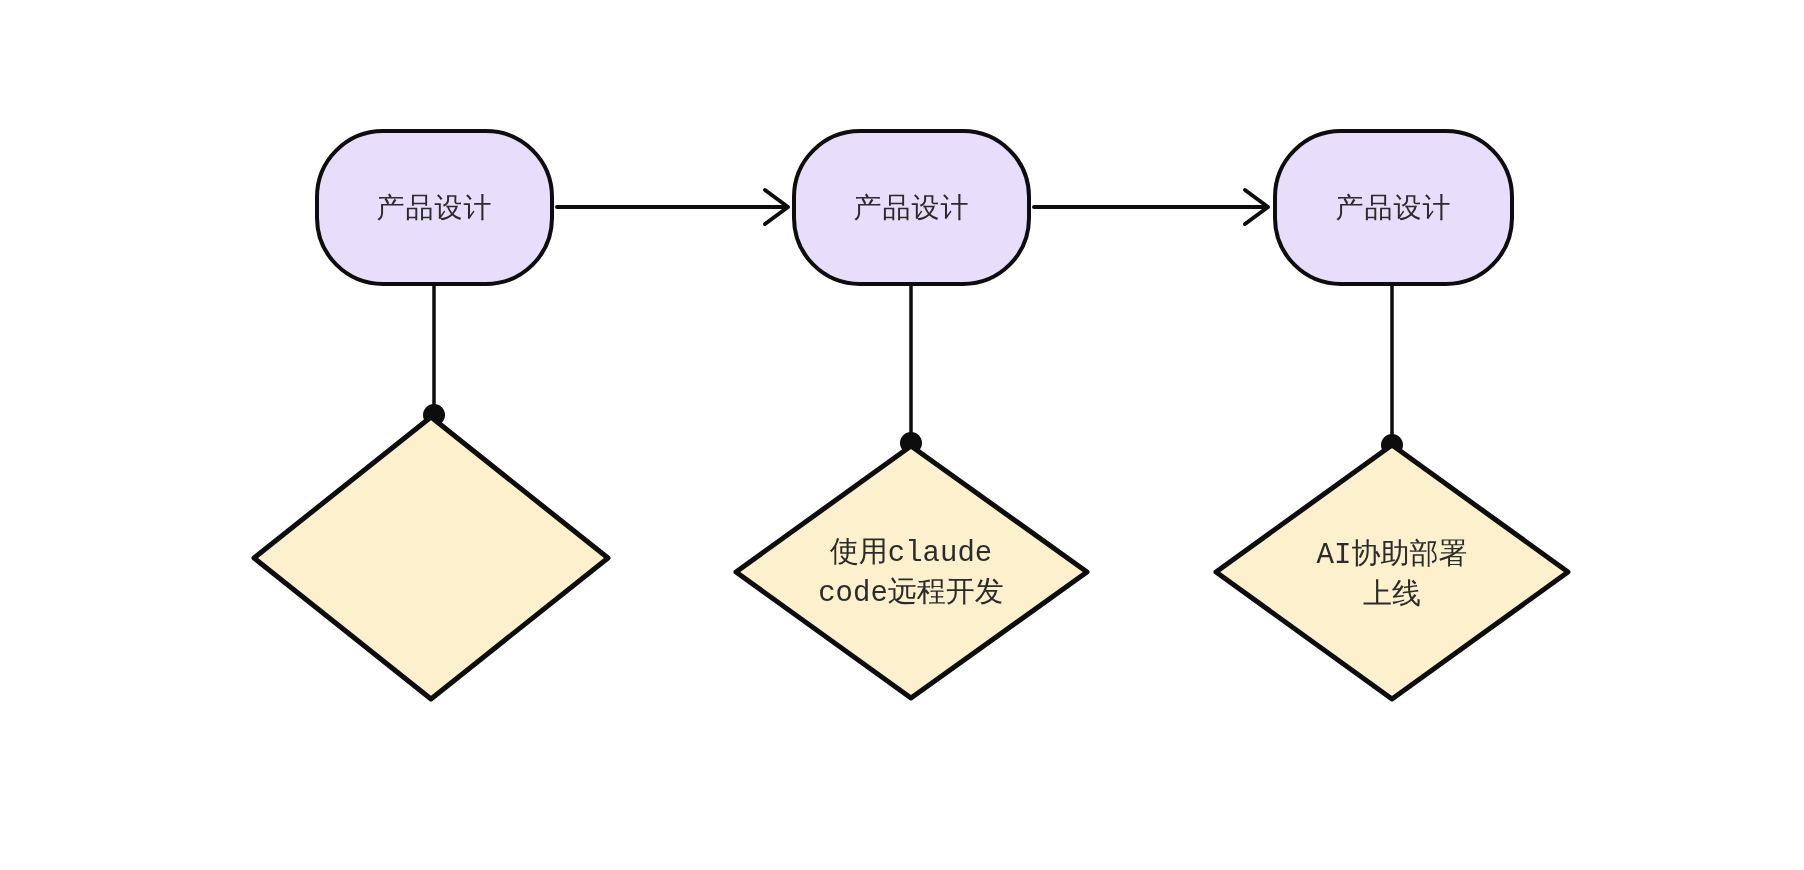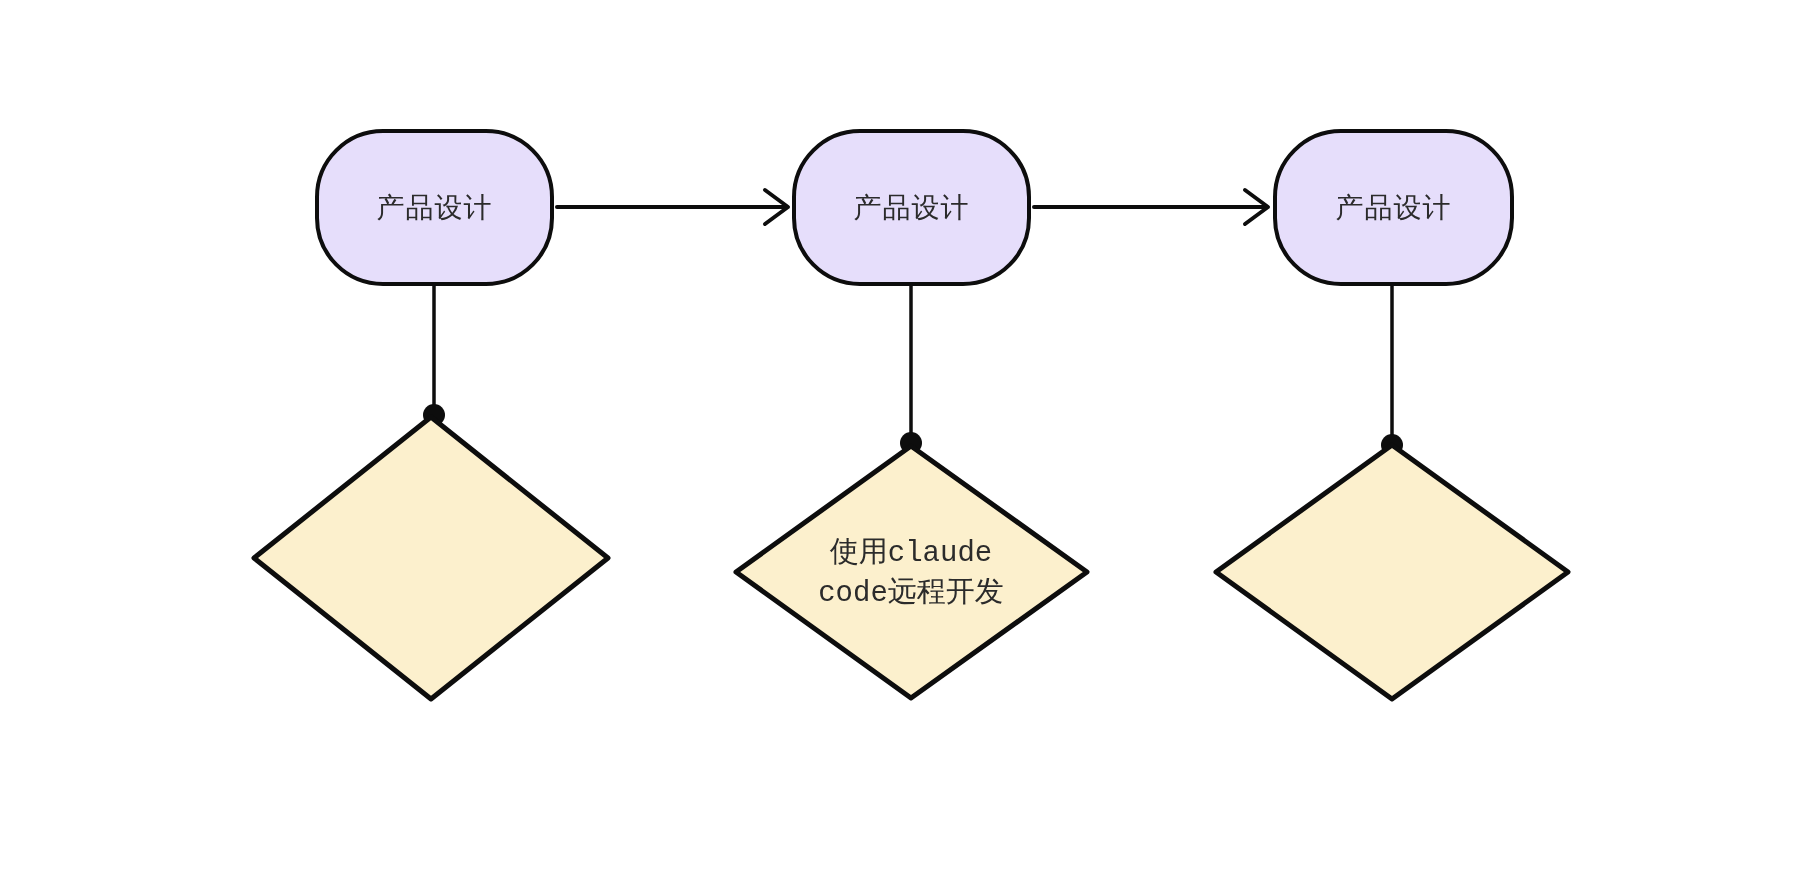--- a/index.html
+++ b/index.html
@@ -74,14 +74,16 @@
   </div>
 
   <div class="pill" style="left:1273px;top:129px;width:241px;height:157px;">
     <span>产品设计</span>
   </div>
 
 
   <div class="dlabel big" style="left:911px;top:574px;">使用claude
 code远程开发</div>
 
+  <div class="dlabel big" style="left:1392px;top:576px;">AI协助部署
+上线</div>
 
 </div>
 
 </body></html>

